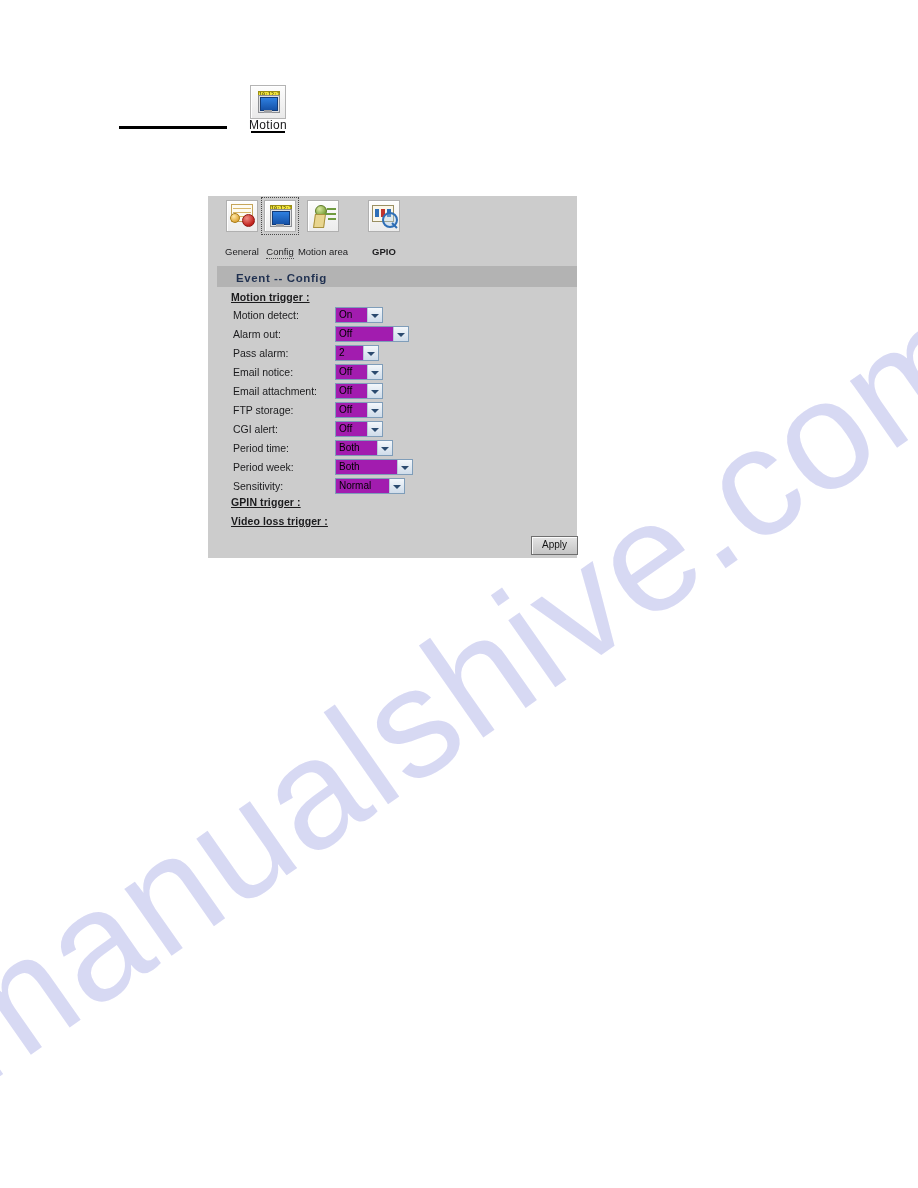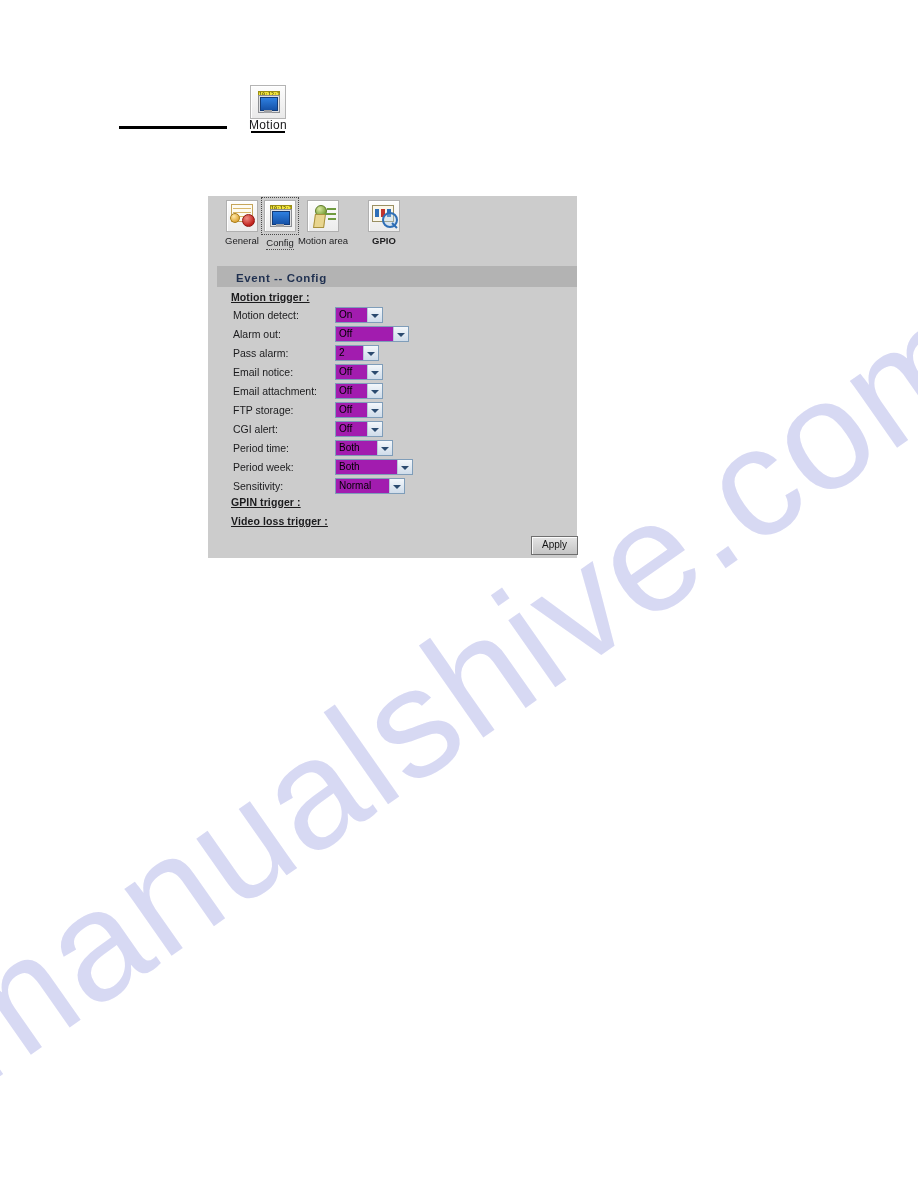--- a/index.html
+++ b/index.html
@@ -157,21 +157,21 @@
     overflow: hidden;
   }
   .tool-item.selected .tool-icon {
     outline: 1px dotted #4a4a4a;
     outline-offset: 2px;
   }
   .tool-label {
     font-size: 9.5px;
     color: #1d1d1f;
     line-height: 12px;
-    margin-top: 3px;
+    margin-top: 14px;
     white-space: nowrap;
   }
   .tool-item.selected .tool-label {
     border-bottom: 1px dotted #4a4a4a;
     display: inline-block;
     padding-bottom: 0px;
   }
 
   
   .ico-general .board {

